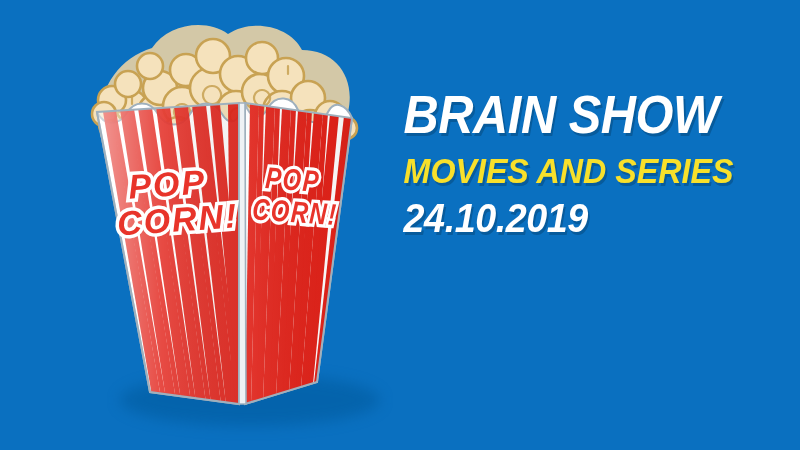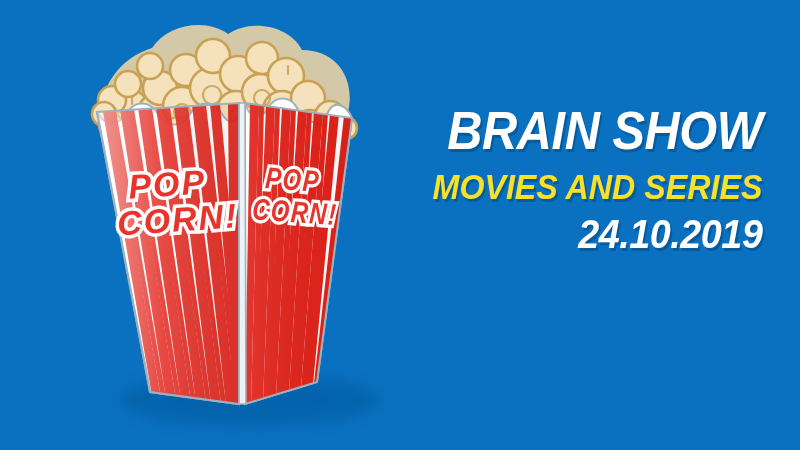--- a/index.html
+++ b/index.html
@@ -14,22 +14,22 @@
   }
 
   
   #popcorn-art{
     position:absolute;left:0;top:0;width:420px;height:450px;
   }
   #popcorn-art svg{display:block;width:420px;height:450px;}
 
   
   #text-block{
-    position:absolute;left:388px;top:104px;width:390px;
-    text-align:right;
+    position:absolute;left:388px;top:88px;width:390px;
+    text-align:left;
   }
   .headline{
     font-family:"Liberation Sans",sans-serif;
     font-weight:bold;font-style:italic;
     letter-spacing:-0.5px;
     line-height:1;
     margin:0;
     white-space:nowrap;
     transform:scaleX(0.92);
     transform-origin:center center;

